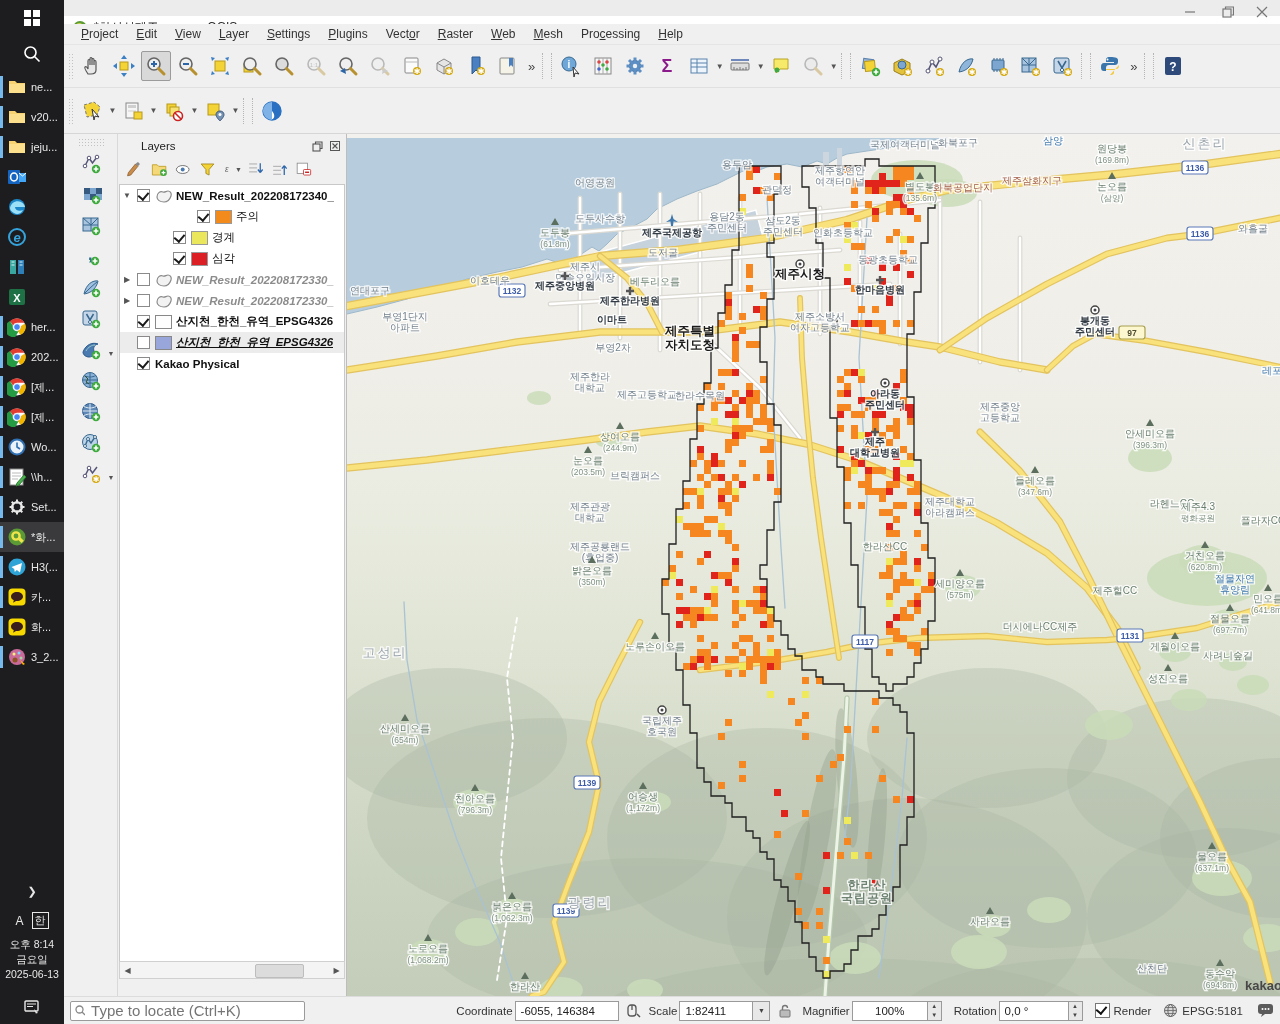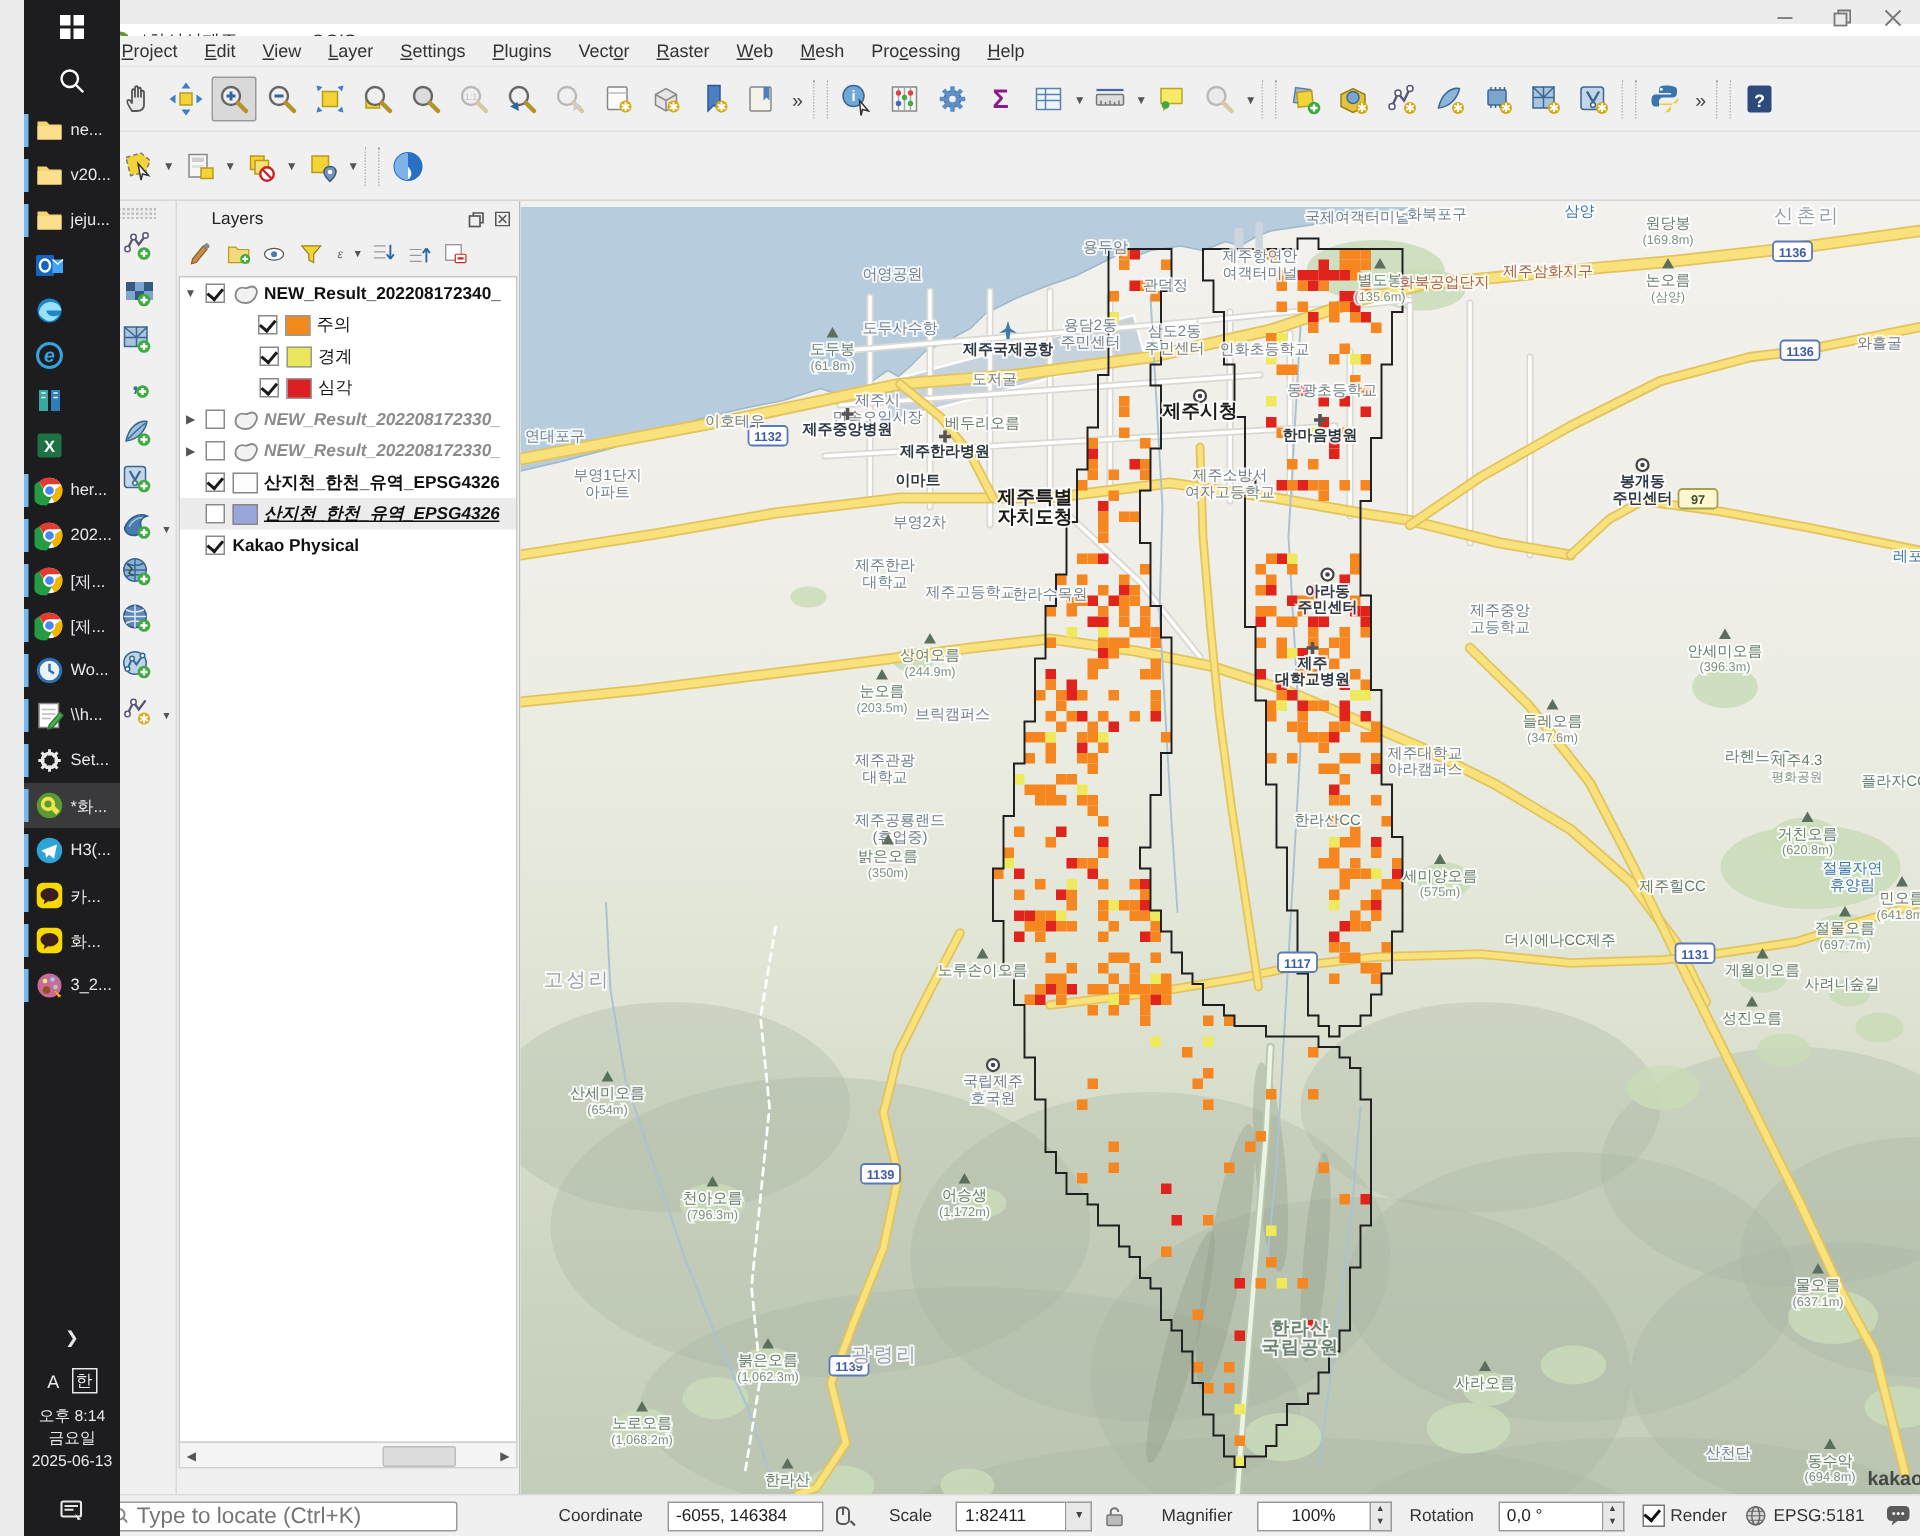--- a/index.html
+++ b/index.html
@@ -1,19 +1,19 @@
 <!DOCTYPE html>
 <html><head>
 <meta charset="utf-8">
 <style>
   html,body{margin:0;padding:0;width:1280px;height:1024px;overflow:hidden;
     font-family:"Liberation Sans","DejaVu Sans",sans-serif;background:#ececec;position:relative;}
   .abs{position:absolute;}
   
-  #taskbar{left:16px;top:0;width:64px;height:1024px;background:#1d1d1f;color:#e8e8e8;z-index:50;}
+  #taskbar{left:0;top:0;width:64px;height:1024px;background:#1d1d1f;color:#e8e8e8;z-index:50;}
   .tb-item{position:relative;width:64px;height:30px;display:flex;align-items:center;gap:4px;padding-left:7px;box-sizing:border-box;cursor:pointer;}
   .tb-item.current{background:#3a3a3c;}
   .tb-item .ind{position:absolute;left:0;top:4px;bottom:4px;width:3px;background:#76b9ed;}
   .tb-ic{width:20px;height:20px;flex:0 0 20px;display:flex;align-items:center;justify-content:center;}
   .tb-lab{font-size:11px;color:#e8e8e8;white-space:nowrap;overflow:hidden;}
   #tb-bottom{position:absolute;left:0;bottom:0;width:64px;text-align:center;color:#e8e8e8;}
   #tb-clock{font-size:10.5px;line-height:15px;margin:8px 0;}
   .lang-row{display:flex;justify-content:center;gap:8px;font-size:12px;margin:6px 0;align-items:center;}
   .lang-box{border:1px solid #e8e8e8;padding:0 2px;font-size:11px;}
   
@@ -58,21 +58,21 @@
   #lscroll .arr{width:15px;height:14px;display:flex;align-items:center;justify-content:center;font-size:8px;color:#555;}
   #lscroll .track{flex:1;height:14px;position:relative;}
   #lscroll .thumb{position:absolute;top:1px;height:12px;background:#dcdcdc;border:1px solid #bdbdbd;border-radius:2px;}
   
   #map{left:347px;top:134px;width:933px;height:862px;background:#eef0ea;}
   #map svg{display:block;}
   
   #statusbar{left:64px;top:996px;width:1216px;height:28px;background:#f0f0f0;display:flex;align-items:center;font-size:11.5px;color:#333;box-sizing:border-box;border-top:1px solid #dcdcdc;padding:0 6px;}
   #locator{width:225px;height:18px;border:1px solid #9a9a9a;border-radius:2px;background:#fff;display:flex;align-items:center;padding:0 4px;gap:4px;}
   #locator input{border:none;outline:none;font-size:15px;width:100%;color:#888;background:transparent;font-family:inherit;}
-  .sb-label{margin:0 16px;}
+  .sb-label{margin:0 2px;}
   .sb-box{height:18px;border:1px solid #9a9a9a;background:#fff;display:flex;align-items:center;padding:0 5px;font-size:11.5px;color:#222;}
   .spin{display:flex;flex-direction:column;width:13px;height:18px;border:1px solid #9a9a9a;border-left:none;background:#e8e8e8;}
   .spin div{flex:1;display:flex;align-items:center;justify-content:center;font-size:6px;color:#444;}
   .combo-arr{width:16px;height:18px;border:1px solid #9a9a9a;border-left:none;background:#e8e8e8;display:flex;align-items:center;justify-content:center;font-size:7px;color:#444;}
   .sb-cbx{width:13px;height:13px;border:1px solid #777;background:#fff;position:relative;margin-right:4px;}
   .sb-cbx:after{content:"";position:absolute;left:2px;top:0px;width:5px;height:8px;border:solid #111;border-width:0 2px 2px 0;transform:rotate(40deg);}
   .sb-spacer{flex:1;}
 </style>
 </head>
 <body>
@@ -838,21 +838,21 @@
       <div class="lrow">
         <div class="exp">▼</div>
         <div class="cbx on"></div>
         <span style="margin: 0px 3px 0px 2px; display: flex;">
           <svg width="18" height="14" viewBox="0 0 18 14">
             <path d="M2 8C2 4 5 2 8 3c2 .7 3-1 5-1s4 2 3 5-3 6-7 6c-4 0-7-2-7-5z" fill="#f2f2f2" stroke="#8a8a8a" stroke-width="1.2"></path>
           </svg>
         </span>
         <div class="lname b">NEW_Result_202208172340_</div>
       </div>
-      <div class="lrow" style="padding-left: 35px;">
+      <div class="lrow" style="padding-left: 24px; margin-left: 36px;">
         <div class="exp"></div>
         <div class="cbx on"></div>
         <div class="sw" style="background: rgb(242, 138, 28); border: 1px solid rgb(153, 153, 153);"></div>
         <div class="lname">주의</div>
       </div>
       <div class="lrow" style="padding-left: 36px;">
         <div class="exp"></div>
         <div class="cbx on"></div>
         <div class="sw" style="background: rgb(235, 231, 92); border: 1px solid rgb(153, 153, 153);"></div>
         <div class="lname">경계</div>

